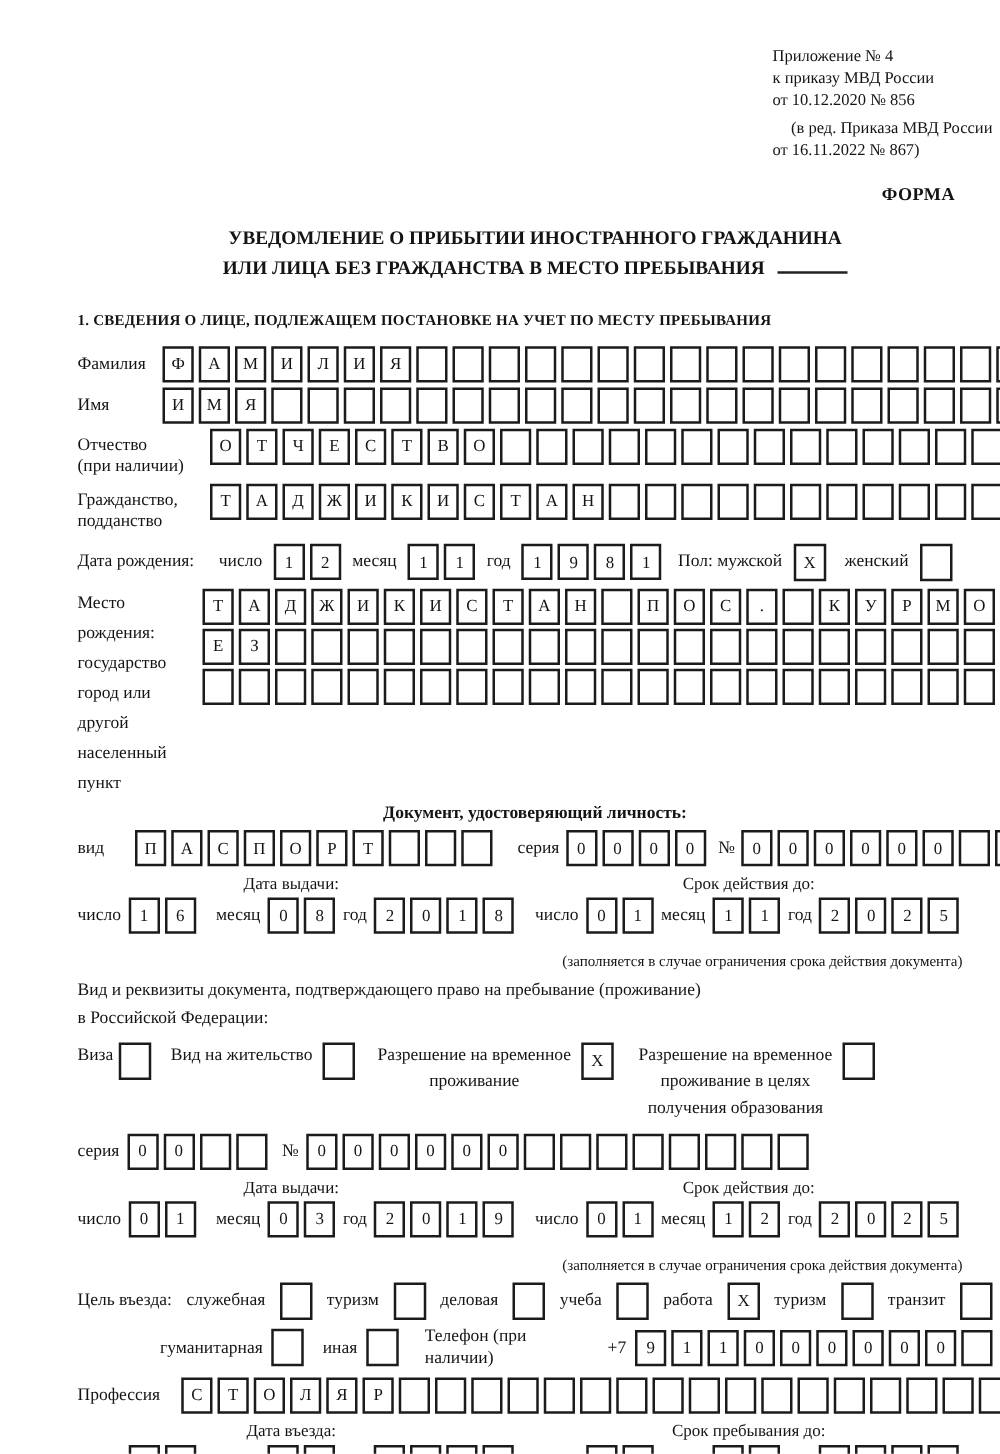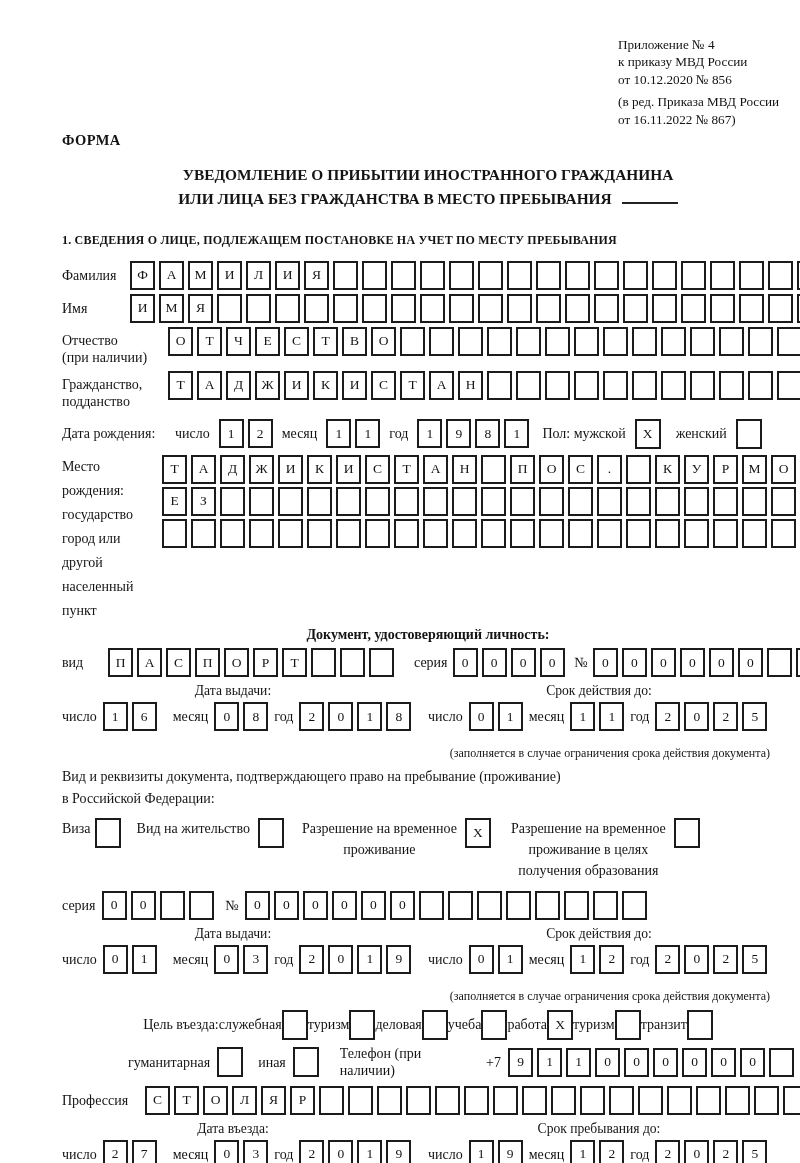--- a/index.html
+++ b/index.html
@@ -7,22 +7,22 @@
     width:800px;height:1163px;overflow:hidden;
     color:#141414;
     font-family:"Liberation Serif","DejaVu Serif",serif;
     font-size:14px;
   }
   .page{padding:36px 6px 0 62px;width:732px;}
 
   
   .appendix{margin-left:556px;font-size:13.2px;line-height:1.32;}
   .appendix .l{white-space:nowrap;}
-  .appendix .gap{margin-top:5px;}
-  .forma{font-weight:bold;font-size:14.5px;text-align:left;padding-right:30px;margin-top:4px;letter-spacing:.4px;}
+  .appendix .gap{margin-top:5px;text-align:right;}
+  .forma{font-weight:bold;font-size:14.5px;text-align:right;padding-right:30px;margin-top:20px;letter-spacing:.4px;}
 
   .title{margin-top:14px;text-align:center;font-weight:bold;font-size:15.4px;line-height:1.55;}
   .blank-line{display:inline-block;width:56px;height:2px;background:#222;margin-left:10px;}
 
   .section{margin-top:22px;margin-bottom:13px;font-weight:bold;font-size:12px;letter-spacing:.2px;}
 
   
   .row{display:flex;align-items:center;margin-bottom:4px;}
   .row.top{align-items:flex-start;}
   .lbl{line-height:1.25;}
@@ -64,21 +64,21 @@
   
   .visa-row{display:flex;align-items:flex-start;margin-top:8px;margin-bottom:10px;}
   .visa-row .opt{display:flex;align-items:flex-start;}
   .visa-row .optlbl{text-align:center;line-height:1.5;}
   .visa-row .cells{margin-left:8px;margin-top:0;}
   .visa-row .o2{margin-left:16px;}
   .visa-row .o3{margin-left:18px;}
   .visa-row .o4{margin-left:20px;}
 
   
-  .purpose-row{display:flex;align-items:center;justify-content:center;margin-top:6px;}
+  .purpose-row{display:flex;align-items:center;justify-content:space-between;margin-top:6px;}
   .purpose2-row{display:flex;align-items:center;margin-left:66px;margin-top:5px;gap:7px;}
   .purpose2-row .phone-lbl{margin-left:14px;}
 </style>
 </head>
 <body>
 
 <div class="page">
 
   <div class="appendix">
     <div class="l">Приложение № 4</div>

